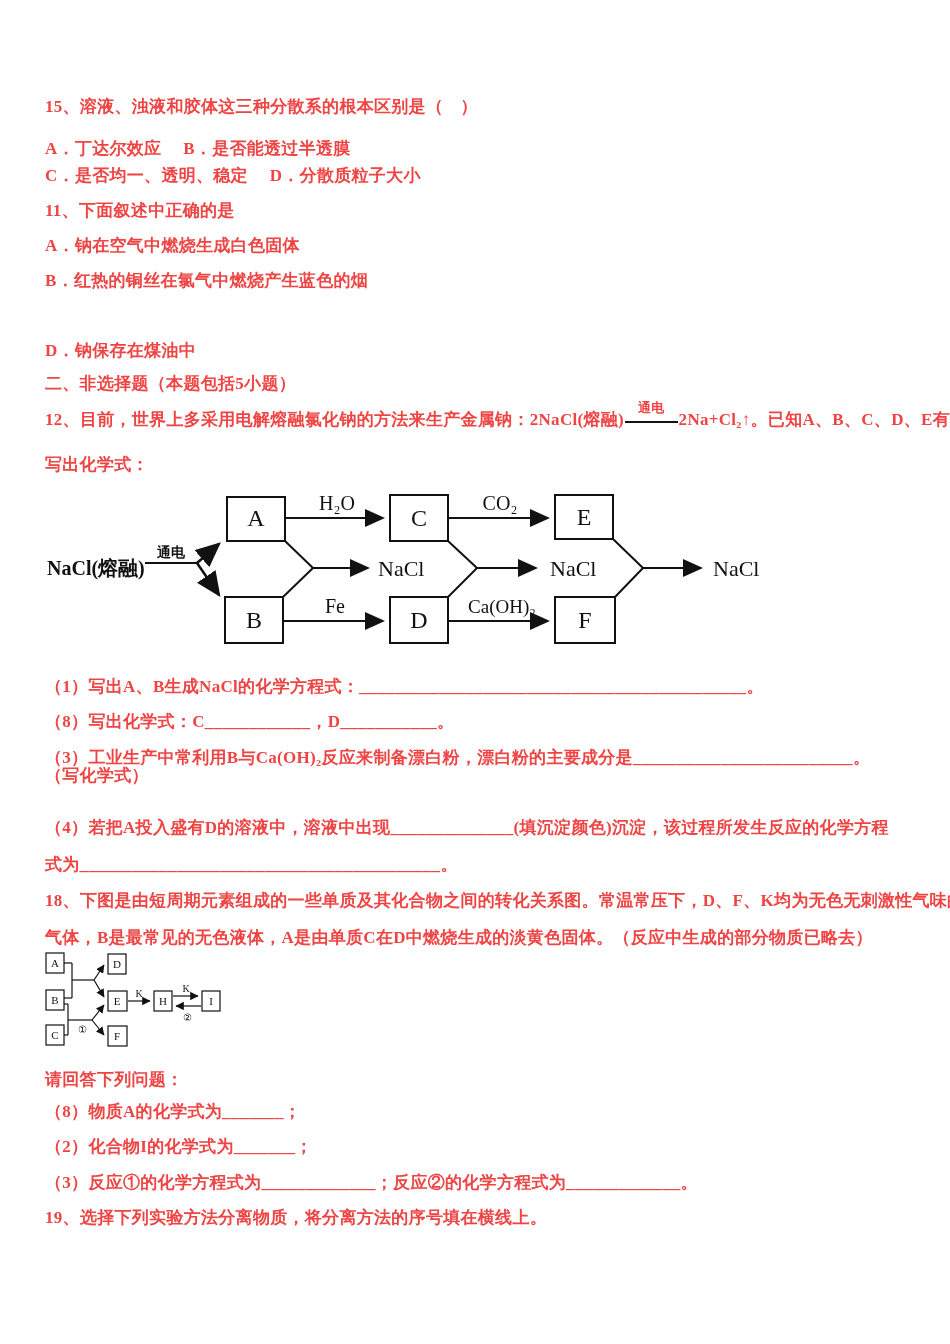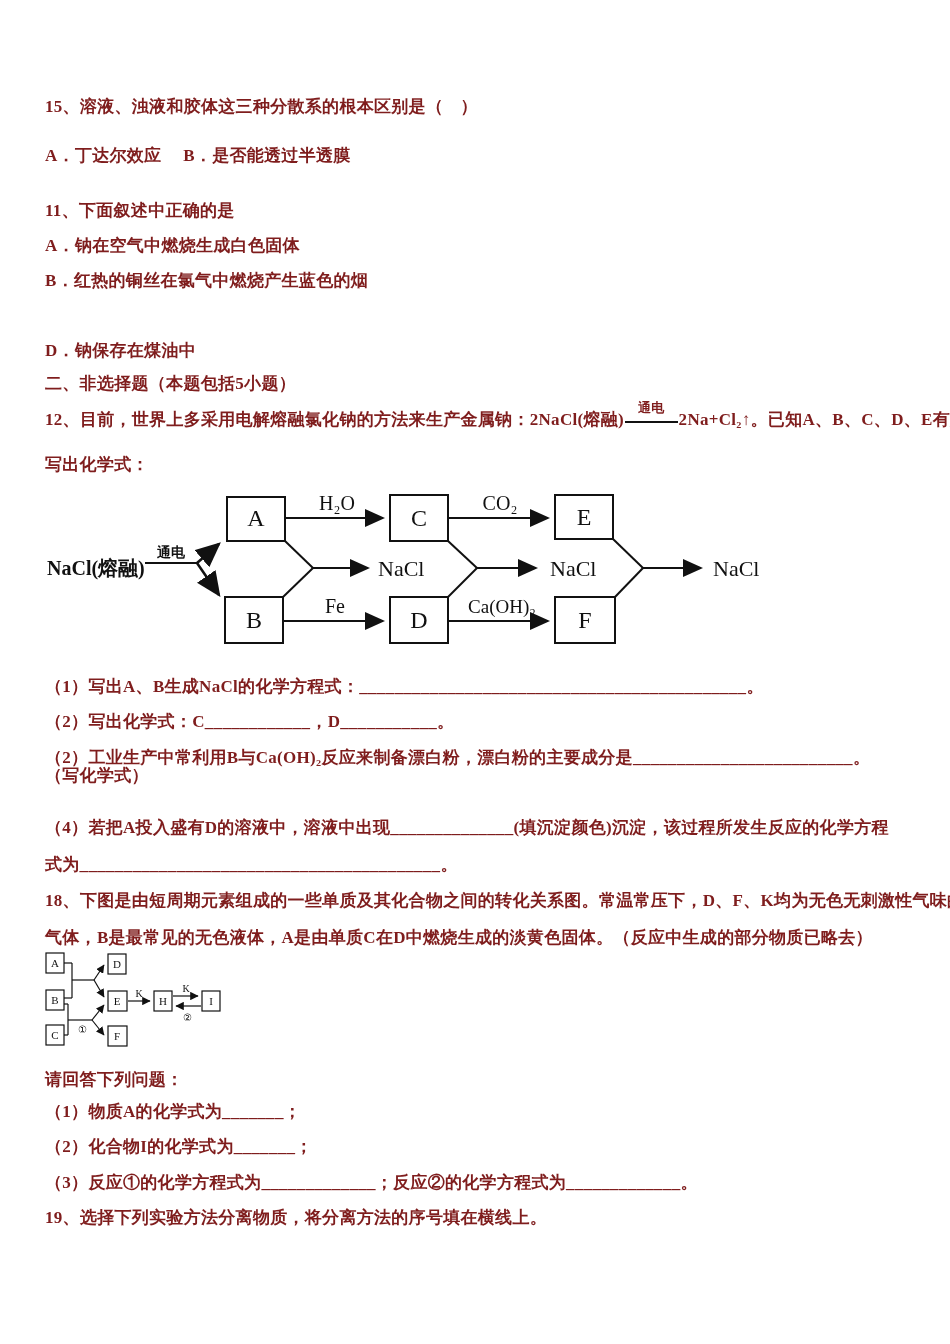--- a/index.html
+++ b/index.html
@@ -1,40 +1,41 @@
 <!DOCTYPE html>
 <html><head>
 <meta charset="utf-8">
 <style>
   html,body { margin:0; padding:0; background:#ffffff; }
   .page {
     position:relative; width:950px; height:1344px; background:#ffffff;
     font-family:"Liberation Serif","DejaVu Serif",serif;
-    color:#7f1d1d; overflow:hidden;
+    color:#ef4444; overflow:hidden;
   }
   .line {
     position:absolute; left:45px; font-size:17px; font-weight:700;
     letter-spacing:0.3px; white-space:nowrap; line-height:24px;
   }
   .cond {
     display:inline-block; font-size:13px; font-weight:700;
     border-bottom:2px solid #111; padding:0 13px 1px;
     transform:translateY(-13px); margin:0 1px;
   }
   svg { position:absolute; overflow:visible; }
   svg text { font-family:"Liberation Serif","DejaVu Serif",serif; fill:#111; }
   .diag-stroke { stroke:#111; fill:none; }
 </style>
 </head>
 <body>
 
 <div class="page">
 
   <div class="line" style="top:95px">15、溶液、浊液和胶体这三种分散系的根本区别是（　）</div>
-  <div class="line" style="top:144px">A．丁达尔效应　 B．是否能透过半透膜</div>
+  <div class="line" style="top:137px">A．丁达尔效应　 B．是否能透过半透膜</div>
+  <div class="line" style="top:164px">C．是否均一、透明、稳定　 D．分散质粒子大小</div>
 
   <div class="line" style="top:199px">11、下面叙述中正确的是</div>
   <div class="line" style="top:269px">B．红热的铜丝在氯气中燃烧产生蓝色的烟</div>
   <div class="line" style="top:234px">A．钠在空气中燃烧生成白色固体</div>
   <div class="line" style="top:339px">D．钠保存在煤油中</div>
 
   <div class="line" style="top:372px">二、非选择题（本题包括5小题）</div>
 
   <div class="line" style="top:408px"><span>12、目前，世界上多采用电解熔融氯化钠的方法来生产金属钠：2NaCl(熔融)</span><span class="cond">通电</span><span>2Na+Cl₂↑。已知A、B、C、D、E有如</span></div>
   <div class="line" style="top:453px">写出化学式：</div>
@@ -94,22 +95,22 @@
     <text x="505" y="91" font-size="22">NaCl</text>
     <g>
       <line class="diag-stroke" x1="568" y1="54" x2="598" y2="83" stroke-width="2"></line>
       <line class="diag-stroke" x1="570" y1="112" x2="598" y2="83" stroke-width="2"></line>
       <line class="diag-stroke" x1="598" y1="83" x2="656" y2="83" stroke-width="2" marker-end="url(#ah)"></line>
     </g>
     <text x="668" y="91" font-size="22">NaCl</text>
   </svg>
 
   <div class="line" style="top:675px">（1）写出A、B生成NaCl的化学方程式：____________________________________________。</div>
-  <div class="line" style="top:710px">（2）写出化学式：C____________，D___________。</div>
-  <div class="line" style="top:746px">（2）工业生产中常利用B与Ca(OH)₂反应来制备漂白粉，漂白粉的主要成分是_________________________。</div>
+  <div class="line" style="top:710px">（8）写出化学式：C____________，D___________。</div>
+  <div class="line" style="top:746px">（3）工业生产中常利用B与Ca(OH)₂反应来制备漂白粉，漂白粉的主要成分是_________________________。</div>
   <div class="line" style="top:764px">（写化学式）</div>
   <div class="line" style="top:816px">（4）若把A投入盛有D的溶液中，溶液中出现______________(填沉淀颜色)沉淀，该过程所发生反应的化学方程</div>
   <div class="line" style="top:853px">式为_________________________________________。</div>
 
   <div class="line" style="top:889px">18、下图是由短周期元素组成的一些单质及其化合物之间的转化关系图。常温常压下，D、F、K均为无色无刺激性气味的</div>
   <div class="line" style="top:926px">气体，B是最常见的无色液体，A是由单质C在D中燃烧生成的淡黄色固体。（反应中生成的部分物质已略去）</div>
 
   <svg style="left:42px; top:948px" width="200" height="105" viewBox="0 0 200 105">
     <rect class="diag-stroke" x="4" y="5" width="18" height="20" stroke-width="1.2"></rect>
     <text x="13" y="19" font-size="11" text-anchor="middle">A</text>
@@ -148,19 +149,19 @@
 
     <line class="diag-stroke" x1="86" y1="53" x2="108" y2="53" stroke-width="1.2" marker-end="url(#ah2)"></line>
     <text x="97" y="49" font-size="10" text-anchor="middle">K</text>
     <line class="diag-stroke" x1="131" y1="48" x2="156" y2="48" stroke-width="1.2" marker-end="url(#ah2)"></line>
     <text x="144" y="44" font-size="10" text-anchor="middle">K</text>
     <line class="diag-stroke" x1="159" y1="58" x2="134" y2="58" stroke-width="1.2" marker-end="url(#ah2)"></line>
     <text x="141" y="73" font-size="10">②</text>
   </svg>
 
   <div class="line" style="top:1068px">请回答下列问题：</div>
-  <div class="line" style="top:1100px">（1）物质A的化学式为_______；</div>
+  <div class="line" style="top:1100px">（8）物质A的化学式为_______；</div>
   <div class="line" style="top:1135px">（2）化合物I的化学式为_______；</div>
   <div class="line" style="top:1171px">（3）反应①的化学方程式为_____________；反应②的化学方程式为_____________。</div>
 
   <div class="line" style="top:1206px">19、选择下列实验方法分离物质，将分离方法的序号填在横线上。</div>
 
 </div>
 
 </body></html>

